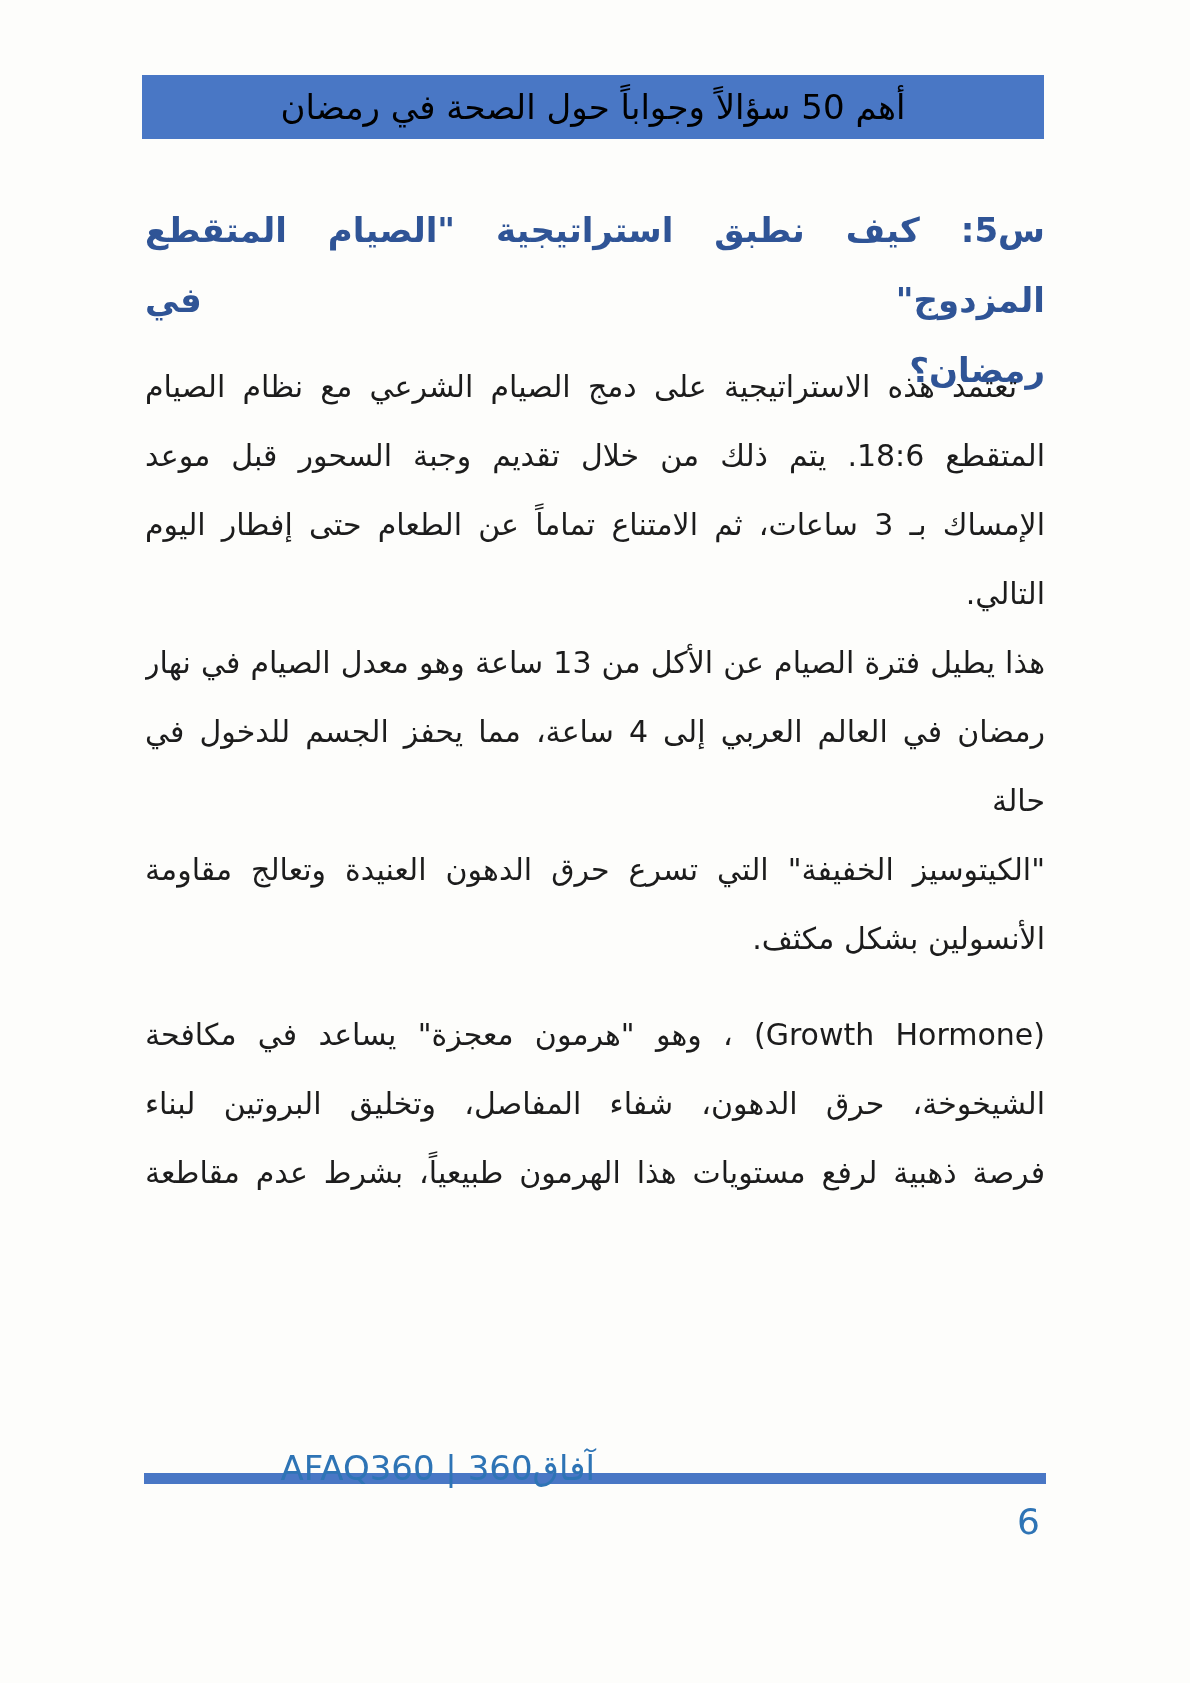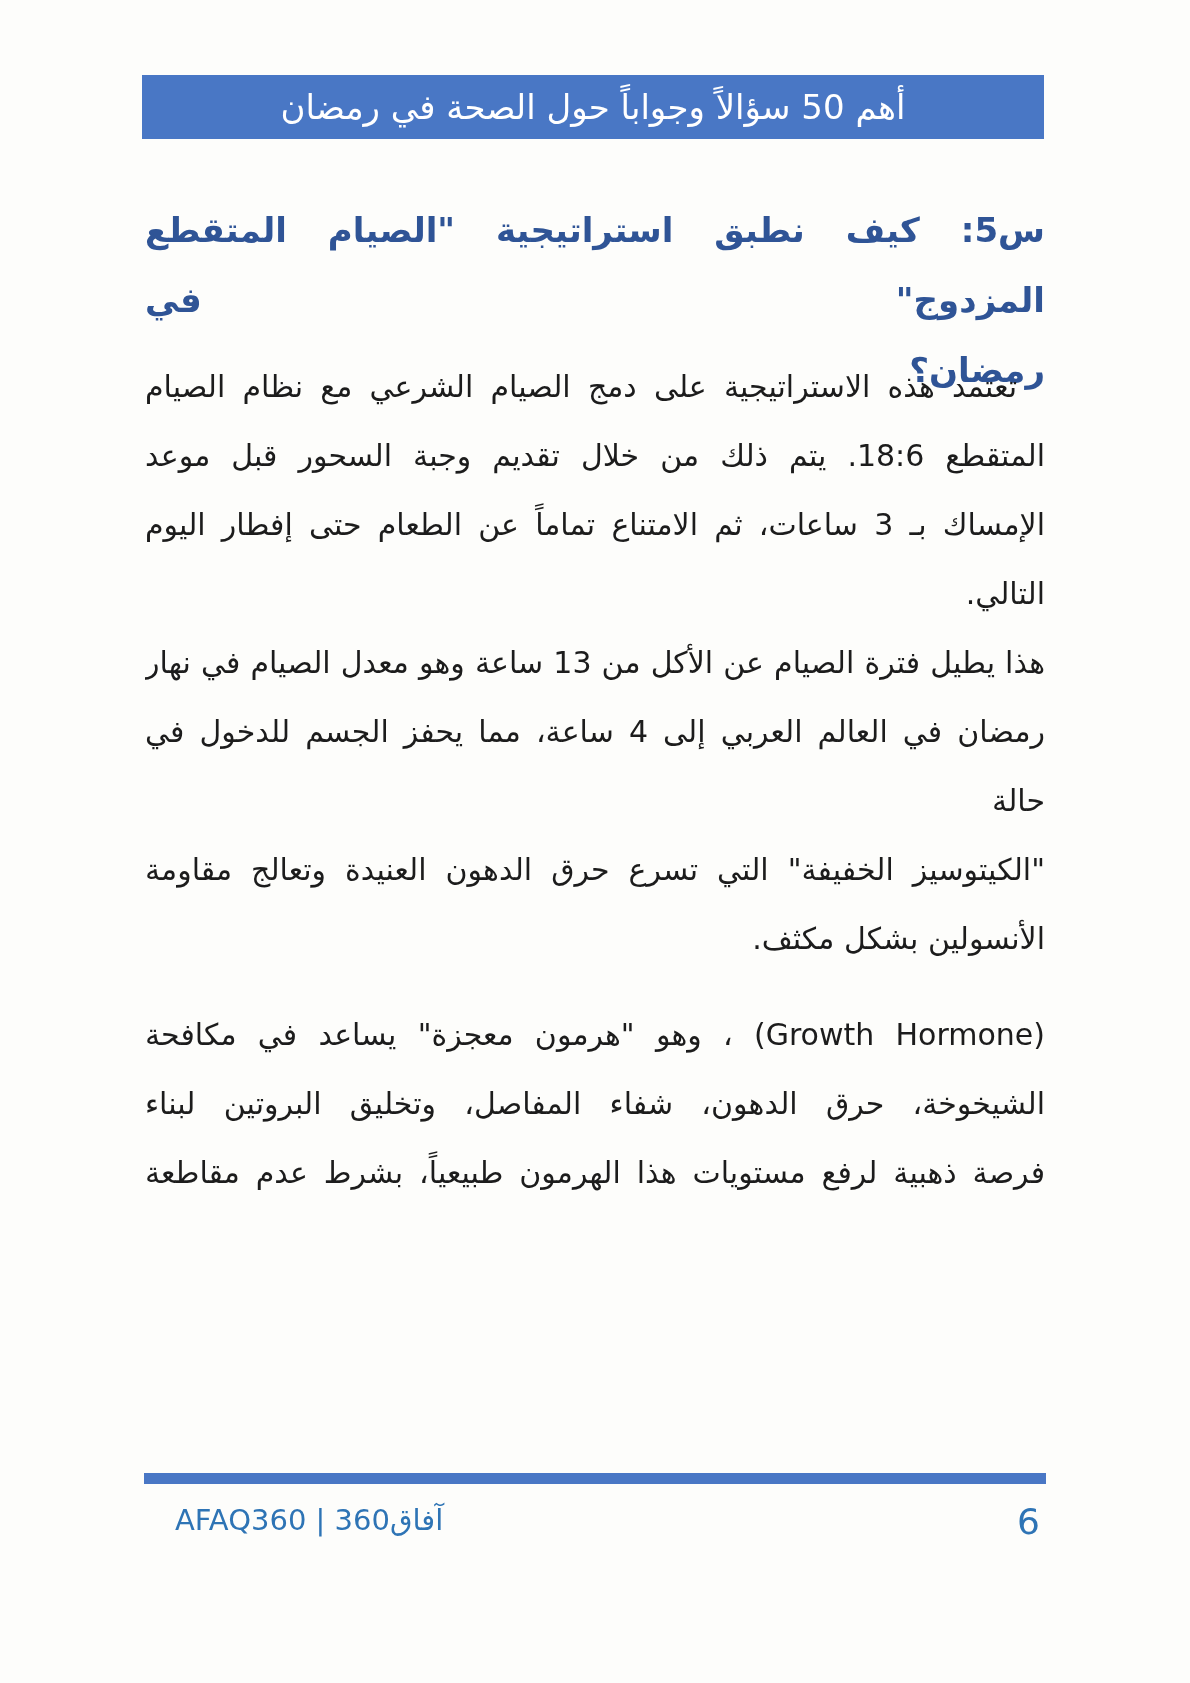--- a/index.html
+++ b/index.html
@@ -15,21 +15,21 @@
   .page{
     position:relative;
     width:1190px;height:1683px;
     background:var(--page-bg);
     overflow:hidden;
     margin:0 auto;
   }
   .header-bar{
     position:absolute;left:142px;top:75px;width:902px;height:64px;
     background:var(--header-bar);
-    color:#ffffff;text-align:center;
+    color:#000000;text-align:center;
     font-size:34px;line-height:64px;
     direction:rtl;
   }
   .block{position:absolute;left:145px;width:900px;direction:rtl;}
   .hline{
     color:var(--heading);
     font-weight:700;font-size:34px;line-height:70px;
     white-space:normal;overflow:hidden;
   }
   .bline{
@@ -38,23 +38,23 @@
     overflow:hidden;
   }
   .just{text-align:justify;text-align-last:justify;}
   .end{text-align:right;text-align-last:right;}
   .indent{text-indent:28px;}
   .footer-rule{
     position:absolute;left:144px;top:1473px;width:902px;height:11px;
     background:var(--footer-rule);
   }
   .footer-brand{
-    position:absolute;left:175px;top:1496px;width:420px;
-    direction:rtl;text-align:left;
-    color:var(--footer-text);font-size:29px;line-height:48px;
+    position:absolute;left:175px;top:1444px;width:420px;
+    direction:rtl;text-align:right;
+    color:var(--footer-text);font-size:34px;line-height:48px;
   }
   .page-number{
     position:absolute;right:150px;top:1498px;width:60px;
     text-align:right;
     color:var(--footer-text);font-size:36px;line-height:48px;
   }
 </style>
 </head>
 <body>
 

